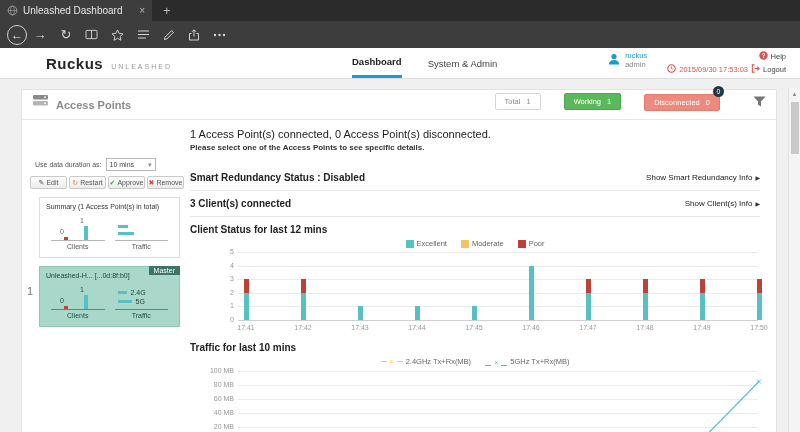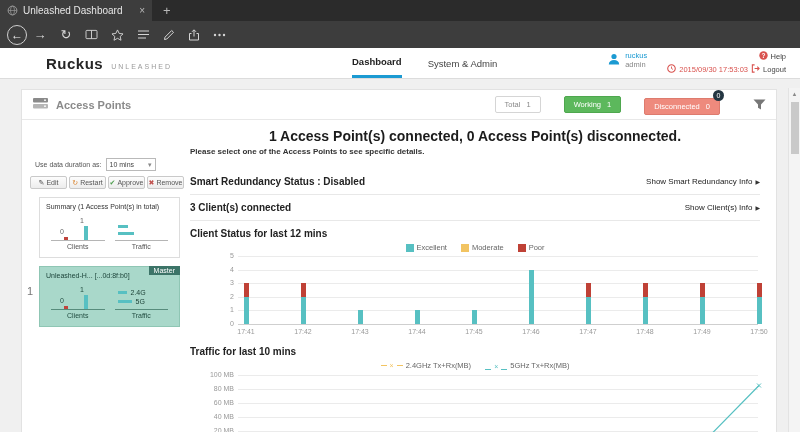--- a/index.html
+++ b/index.html
@@ -29,21 +29,21 @@
   .nav-item { font-size:9.5px; color:#444; display:flex; align-items:center; height:100%; }
   .nav-item.active { font-weight:bold; color:#222; border-bottom:3px solid #1b9ad2; }
   .userarea { position:absolute; right:14px; top:3px; display:flex; gap:20px; font-size:7.5px; align-items:flex-start; }
   .u-user { display:flex; gap:4px; align-items:center; }
   .u-right { display:flex; flex-direction:column; gap:2px; align-items:flex-end; color:#444; }
   .u-row { display:flex; gap:3px; align-items:center; }
 
   
   .page { position:absolute; top:80px; left:0; right:0; bottom:0; background:#f0f0f0; overflow:hidden; }
   .card { position:absolute; top:9px; left:21px; width:756px; bottom:-80px; background:#fff; border:1px solid #e2e2e2; }
-  .card-head { height:30px; display:flex; align-items:center; padding:8px 10px; border-bottom:1px solid #e8e8e8; }
+  .card-head { height:30px; display:flex; align-items:flex-end; padding:8px 10px; border-bottom:1px solid #e8e8e8; }
   .card-title { font-size:11px; font-weight:bold; color:#8a8a8a; margin-left:7px; flex:1; }
   .filters { display:flex; gap:23px; align-items:center; }
   .fbtn { font-size:7.5px; padding:3px 9px; border-radius:2px; border:1px solid #d5d5d5; background:#fff; color:#888; cursor:pointer; }
   .fbtn.working { background:#5cb85c; border-color:#4ea74e; color:#fff; }
   .fbtn.disc { background:#ee8a7d; border-color:#dd7b6e; color:#fff; }
   .fwrap { position:relative; display:inline-block; }
   .badge { position:absolute; top:-5px; right:-4px; width:11px; height:11px; border-radius:50%; background:#243642; color:#fff; font-size:7px; text-align:center; line-height:11px; }
   .funnel { margin-left:10px; display:flex; }
 
   .card-body { position:relative; }
@@ -69,21 +69,21 @@
   .hbar { position:absolute; left:3px; height:3px; background:#57c0c2; display:block; }
   .band { position:absolute; font-size:7px; color:#1d4237; line-height:1; }
   .ap-card { background:#a9d8ca; border:1px solid #8fc6b4; position:relative; }
   .ap-card .sc-title { color:#173f35; }
   .ap-card .mini-plot { border-color:#578c7c; }
   .ap-card .mini-label, .ap-card .mv { color:#234e42; }
   .master { position:absolute; top:-1px; right:-1px; background:#3c7468; color:#fff; font-size:7px; padding:1px 5px; }
   .row-index { position:absolute; left:5px; top:165px; font-size:11px; color:#777; }
 
   
-  .headline { font-size:14px; font-weight:bold; color:#1c1c1c;text-align:center; }
+  .headline { font-size:11px; font-weight:normal; color:#1c1c1c; }
   .subline { font-size:8px; font-weight:bold; color:#333; margin-top:3px; }
   .status-row { margin-top:20px; display:flex; justify-content:space-between; align-items:center; }
   .status-left { font-size:10px; font-weight:bold; color:#222; }
   .link-right { font-size:8px; color:#222; display:flex; align-items:center; gap:3px; cursor:pointer; }
   .link-arrow { font-size:6px; color:#333; }
   .divider { border-top:1px solid #e8e8e8; margin:7px 0; }
   .chart-title { font-size:10px; font-weight:bold; color:#222; margin-top:4px; }
   .legend { display:flex; justify-content:center; gap:14px; margin-top:4px; align-items:center; min-height:9px; }
   .chart { position:relative; margin-top:4px; }
   #chart0 { height:80px; }

